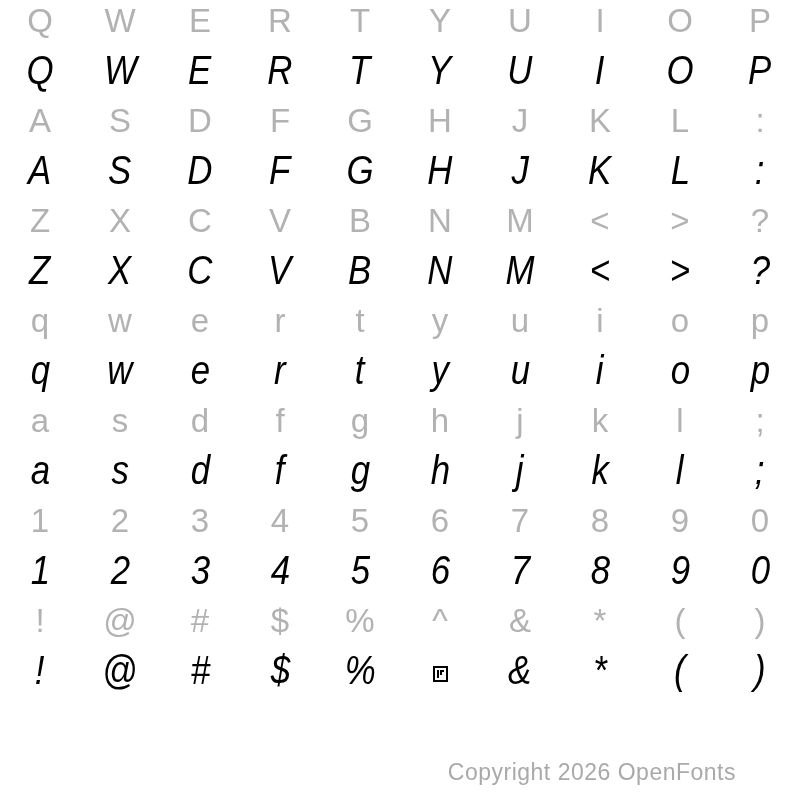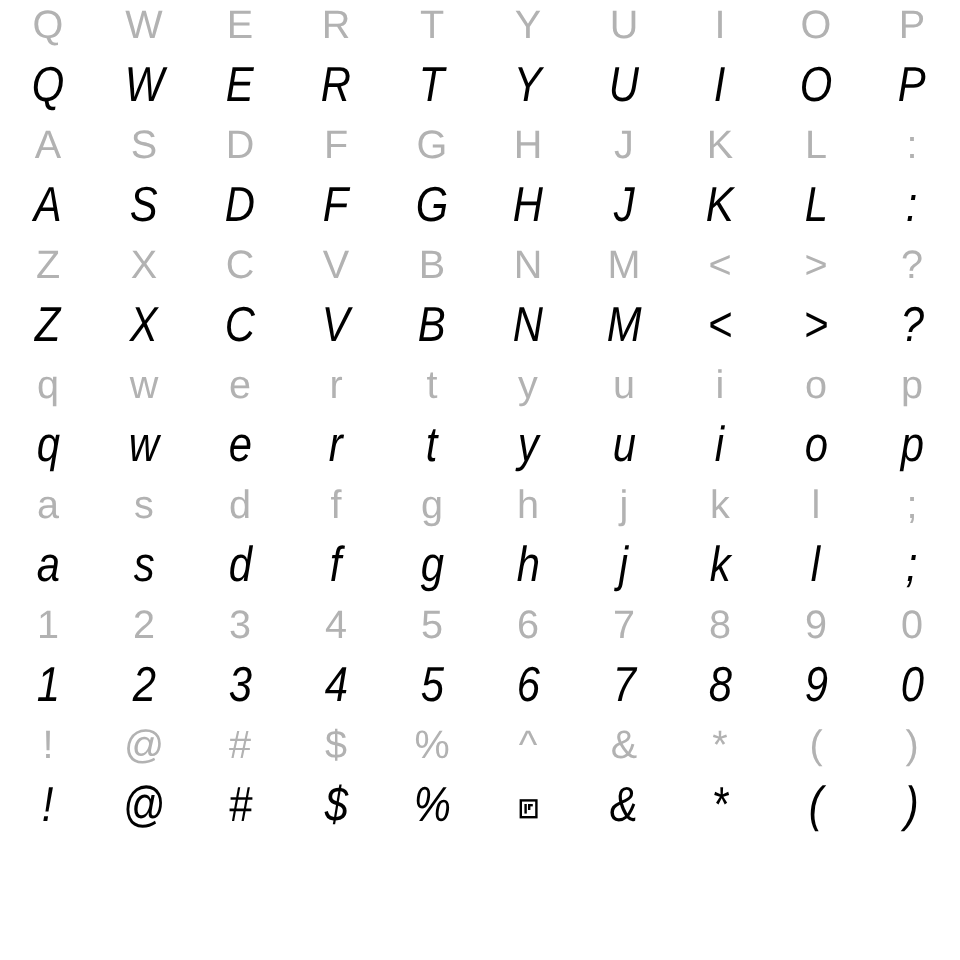--- a/index.html
+++ b/index.html
@@ -286,13 +286,14 @@
           <span class="cell"><span class="g">$</span></span>
           <span class="cell"><span class="g">%</span></span>
           <span class="cell"><span class="notdef-box"></span></span>
           <span class="cell"><span class="g">&amp;</span></span>
           <span class="cell"><span class="g">*</span></span>
           <span class="cell"><span class="g">(</span></span>
           <span class="cell"><span class="g">)</span></span>
         </div>
       </div>
     </div>
+  <div class="copyright">Copyright 2026 OpenFonts</div>
 </div>
 
 </body></html>

